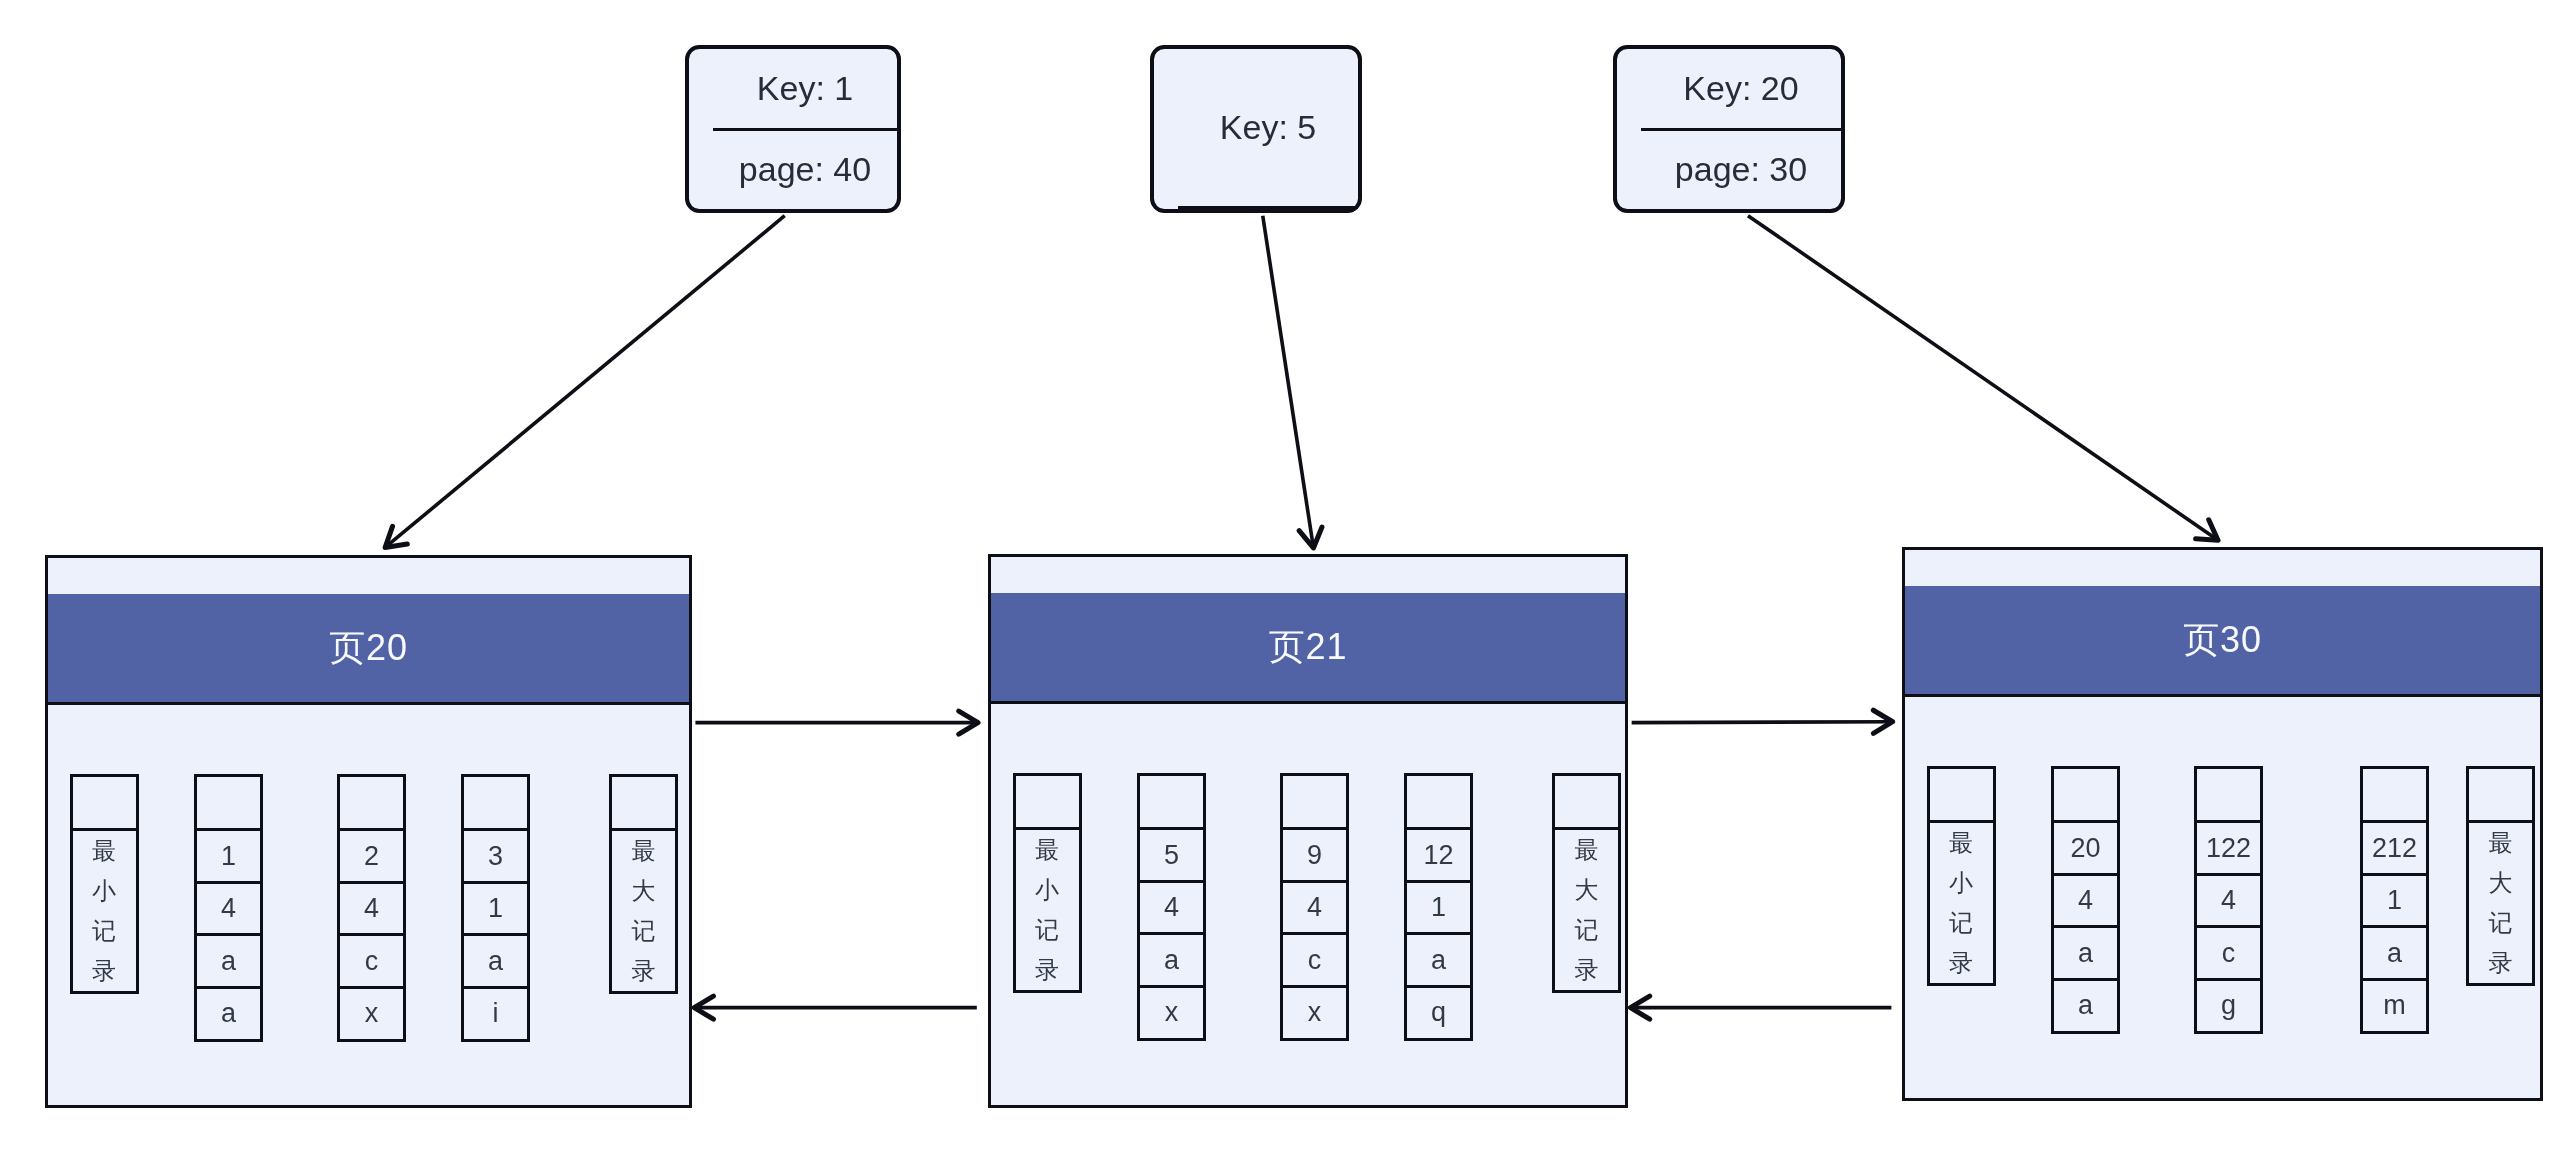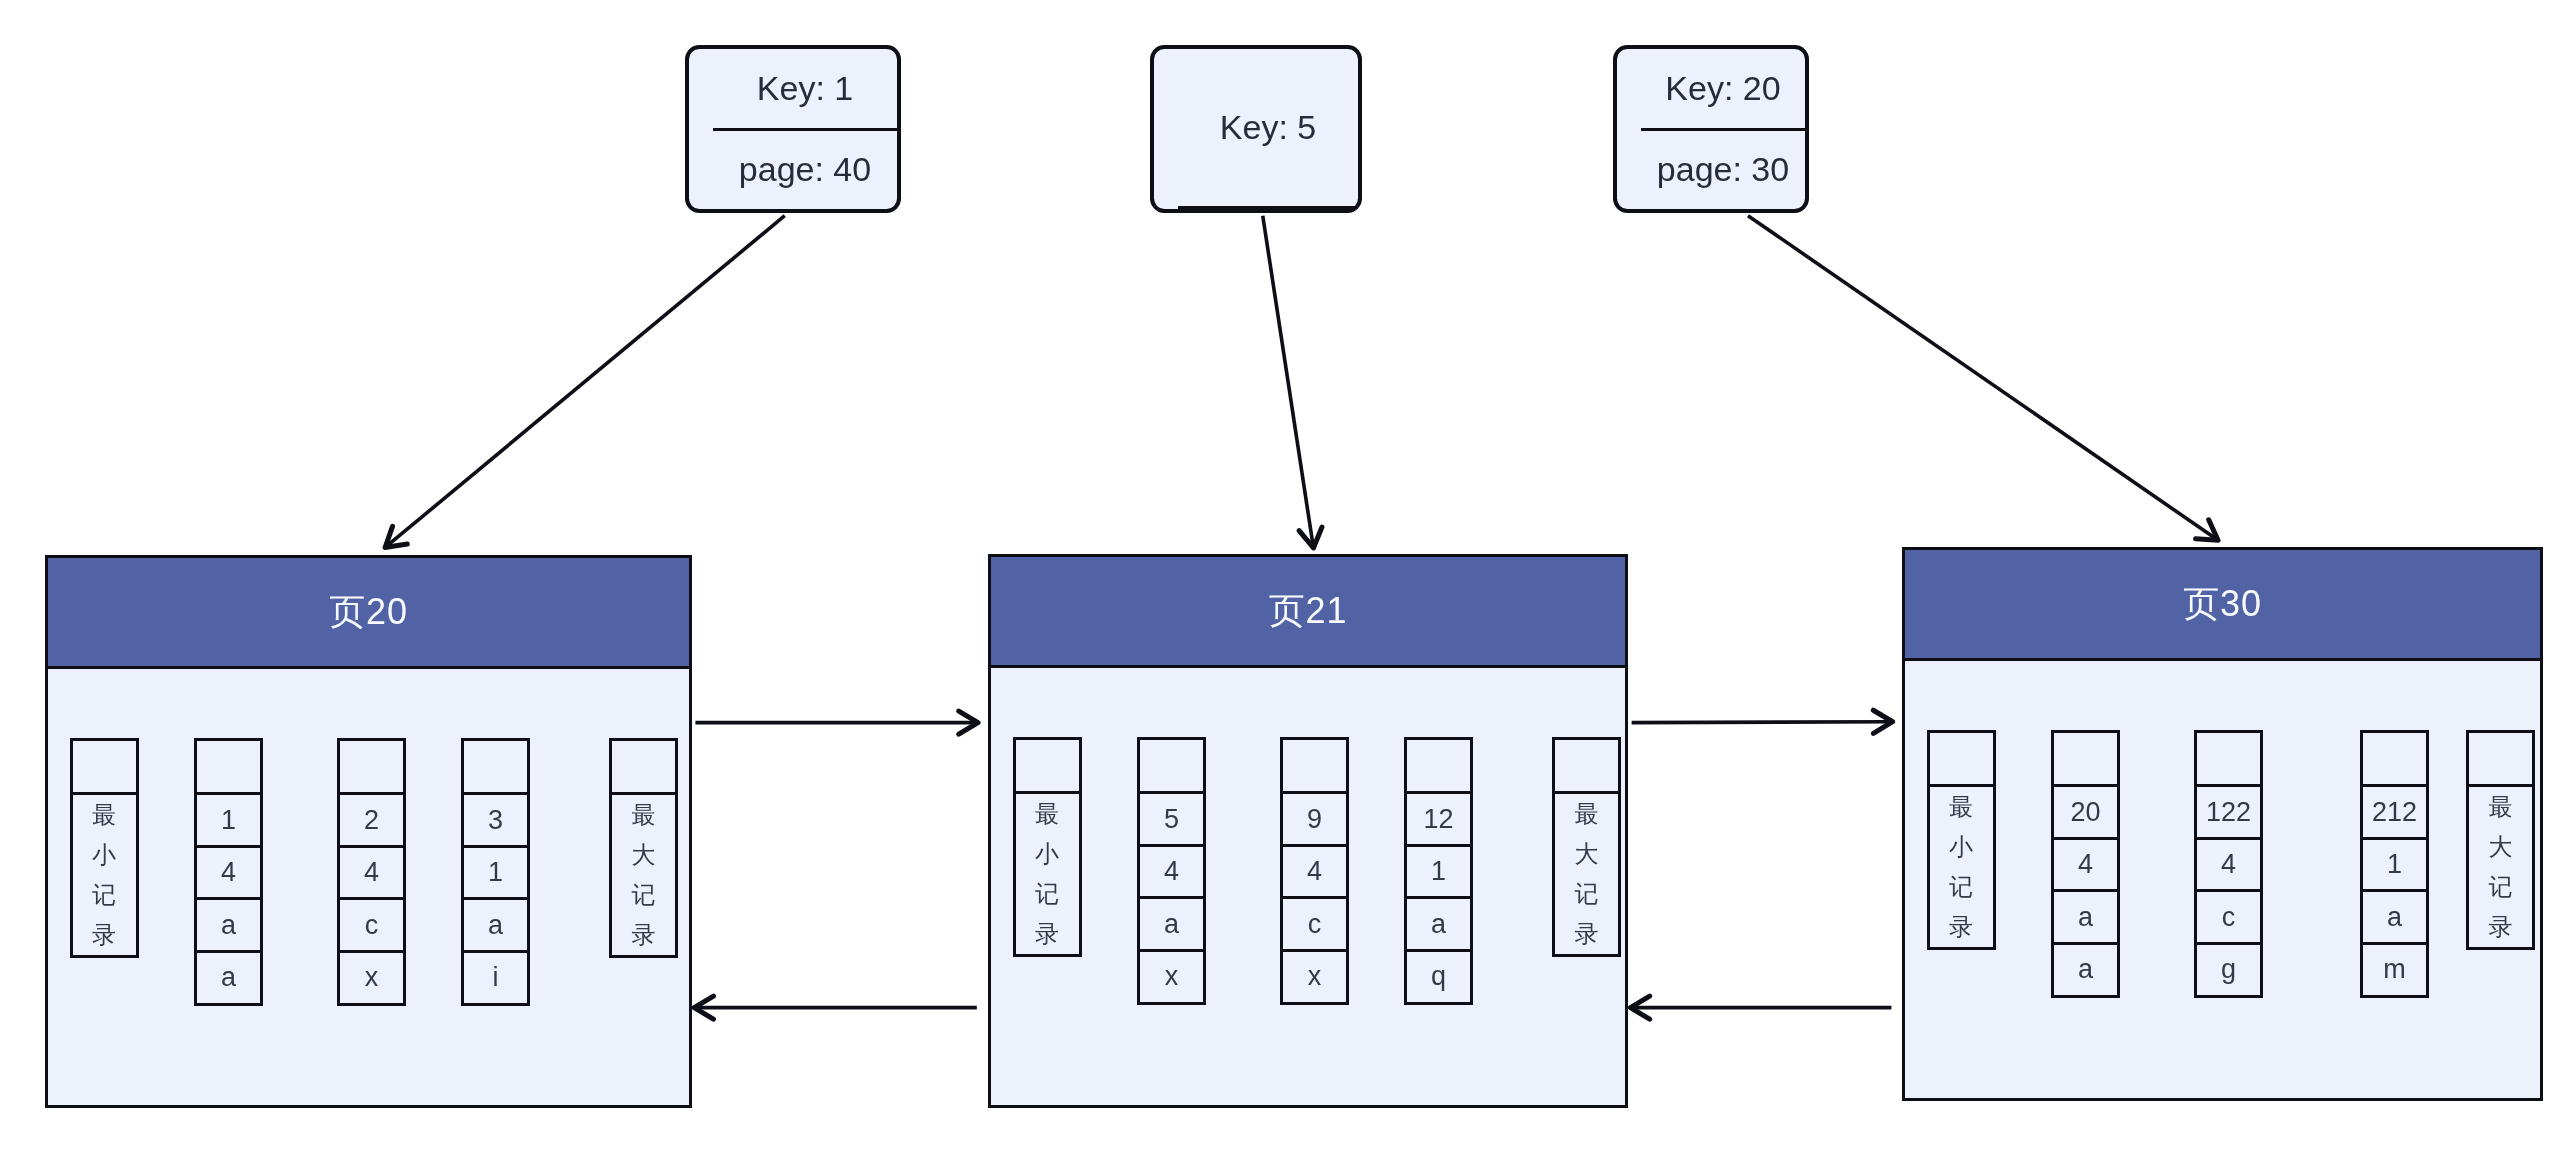--- a/index.html
+++ b/index.html
@@ -16,21 +16,21 @@
     flex:1;display:flex;align-items:center;justify-content:center;
     font-size:34px;color:#272c3b;white-space:pre;
   }
   .keyrow.top{border-bottom:3.6px solid #0e0f16;}
   .page{
     position:absolute;z-index:2;background:#edf1fb;border:3.6px solid #0e0f16;box-sizing:border-box;
   }
   .page-header{
     height:111px;box-sizing:border-box;border-bottom:3.6px solid #0e0f16;background:#5163a5;
     display:flex;align-items:center;justify-content:center;
-    color:#f7f9fd;font-size:36px;letter-spacing:0.9px;
+    color:#f7f9fd;font-size:36px;letter-spacing:0.9px;margin-top:36px;
   }
   .page-body{position:relative;width:100%;}
   .reccol{position:absolute;width:69px;box-sizing:border-box;}
   .cell{
     box-sizing:border-box;width:69px;border:3.6px solid #0e0f16;background:#edf1fb;
     display:flex;align-items:center;justify-content:center;
     font-size:27px;color:#333a47;
   }
   .cell + .cell{margin-top:-3.6px;}
   .topcell{height:58px;}
@@ -72,21 +72,21 @@
       </g>
   </svg>
 
   <div class="keynode" id="key-0" style="left: 685px; top: 45px; width: 216px; height: 168px;">
     <div class="keyrow top">Key: 1</div>
     <div class="keyrow">page: 40</div>
   </div>
   <div class="keynode" id="key-1" style="left: 1150px; top: 45px; width: 212px; height: 168px;">
     <div class="keyrow top">Key: 5</div>
   </div>
-  <div class="keynode" id="key-2" style="left: 1613px; top: 45px; width: 196px; height: 168px;">
+  <div class="keynode" id="key-2" style="left: 1613px; top: 45px; width: 232px; height: 168px;">
     <div class="keyrow top">Key: 20</div>
     <div class="keyrow">page: 30</div>
   </div>
 
   <div class="page" id="page-0" style="left: 45px; top: 555px; width: 647px; height: 553px;">
     <div class="page-header">
       <span>页20</span>
     </div>
     <div class="page-body" style="height: 435px;">
         <div class="reccol" style="left: 21.6px; top: 69px;">

